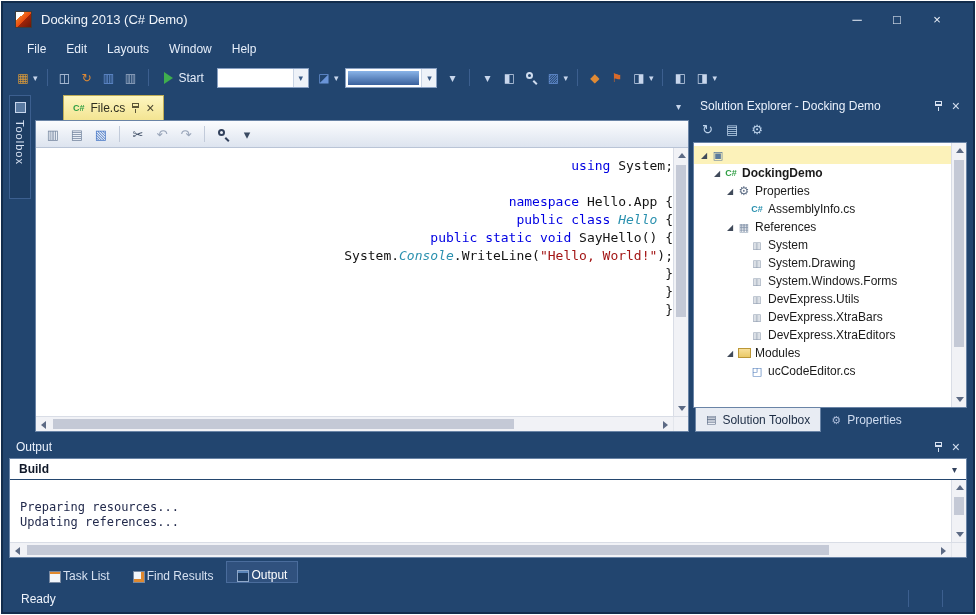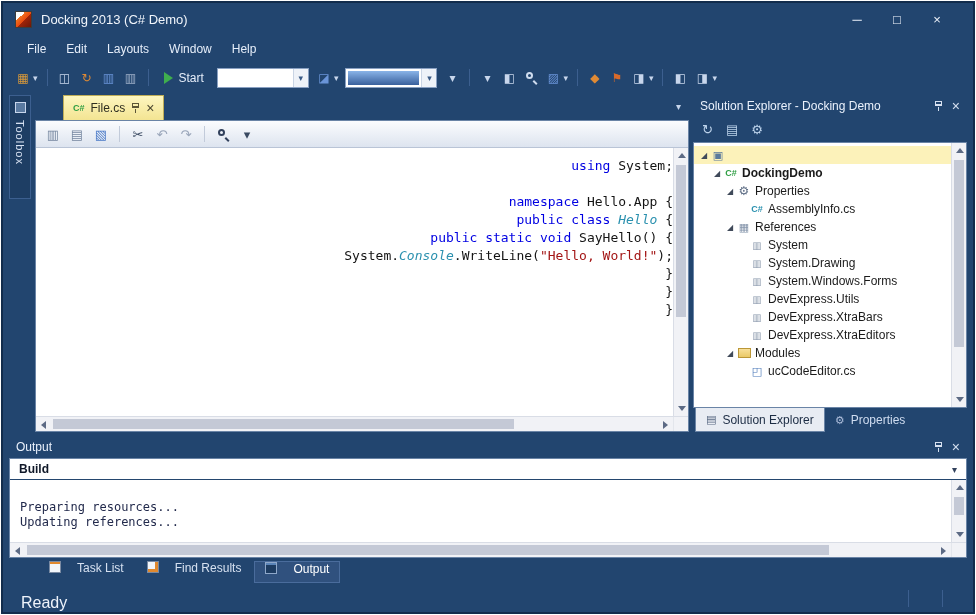--- a/index.html
+++ b/index.html
@@ -113,27 +113,27 @@
   .output-panel{height:122px;flex:none;margin:4px 6px 0 6px;display:flex;flex-direction:column;}
   .output-body{flex:1;min-height:0;background:#fff;border:1px solid #6a84a6;display:flex;flex-direction:column;}
   .build-row{height:21px;flex:none;display:flex;align-items:center;padding:0 9px;font-size:12px;font-weight:bold;color:#101828;border-bottom:1px solid #24466e;}
   .build-caret{margin-left:auto;font-size:10px;color:#32415c;font-weight:normal;}
   .output-mid{flex:1;min-height:0;display:flex;}
   .output-lines{flex:1;min-width:0;padding:5px 10px;font-family:"DejaVu Sans Mono","Liberation Mono",monospace;font-size:12px;color:#222a4c;overflow:hidden;}
   .out-line{min-height:15px;white-space:pre;}
 
   
   .bottom-tabs{height:27px;flex:none;display:flex;align-items:center;padding-left:36px;gap:3px;}
-  .btab{height:22px;display:flex;align-items:flex-start;gap:16px;padding:0 10px;font-size:12px;color:#d5e0f0;}
+  .btab{height:22px;display:flex;align-items:flex-end;gap:2px;padding:0 10px;font-size:12px;color:#d5e0f0;}
   .btab.active{background:#30517e;border:1px solid #4a6c9c;color:#fff;}
   .bi{width:12px;height:12px;flex:none;}
   .bi-tasklist{background:#f2f6fb;border:1px solid #7a8aa2;box-shadow:inset 0 2px 0 #e0892f;}
   .bi-findresults{background:#f2f6fb;border:1px solid #7a8aa2;box-shadow:inset -3px -3px 0 #e0892f;}
   .bi-output{background:#1d3c62;border:1px solid #8fa8ca;box-shadow:inset 0 2px 0 #5a84b8;}
-  .statusbar{height:27px;flex:none;display:flex;align-items:flex-end;padding:0 18px;font-size:16px;color:#eef3fb;position:relative;}
+  .statusbar{height:27px;flex:none;display:flex;align-items:center;padding:0 18px;font-size:12px;color:#eef3fb;position:relative;}
   .status-sep{position:absolute;top:5px;bottom:5px;width:1px;background:#3c5f8f;}
 </style>
 </head>
 <body>
 
 <div class="window">
 
   <div class="titlebar">
     <div class="app-icon"></div>
     <div class="title-text">Docking 2013 (C# Demo)</div>
@@ -356,21 +356,21 @@
               <div class="sb-thumb-v" style="top:2px;height:80%;"></div>
             </div>
           <div class="sb-btn">
               <div class="tri tri-down"></div>
             </div>
         </div>
       </div>
       <div class="se-tabstrip">
           <div class="se-tab active">
             <span class="se-tab-icon">▤</span>
-            <span>Solution Explorer</span>
+            <span>Solution Toolbox</span>
           </div>
           <div class="se-tab">
             <span class="se-tab-icon">⚙</span>
             <span>Properties</span>
           </div>
         </div>
     </div>
   </div>
 
   <div class="output-panel">

